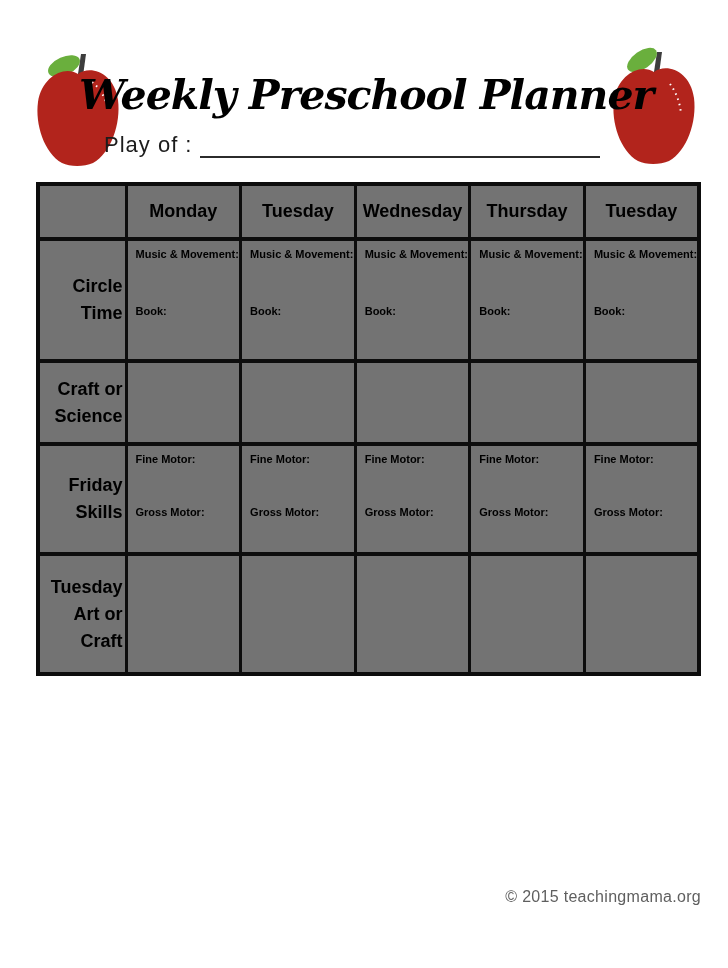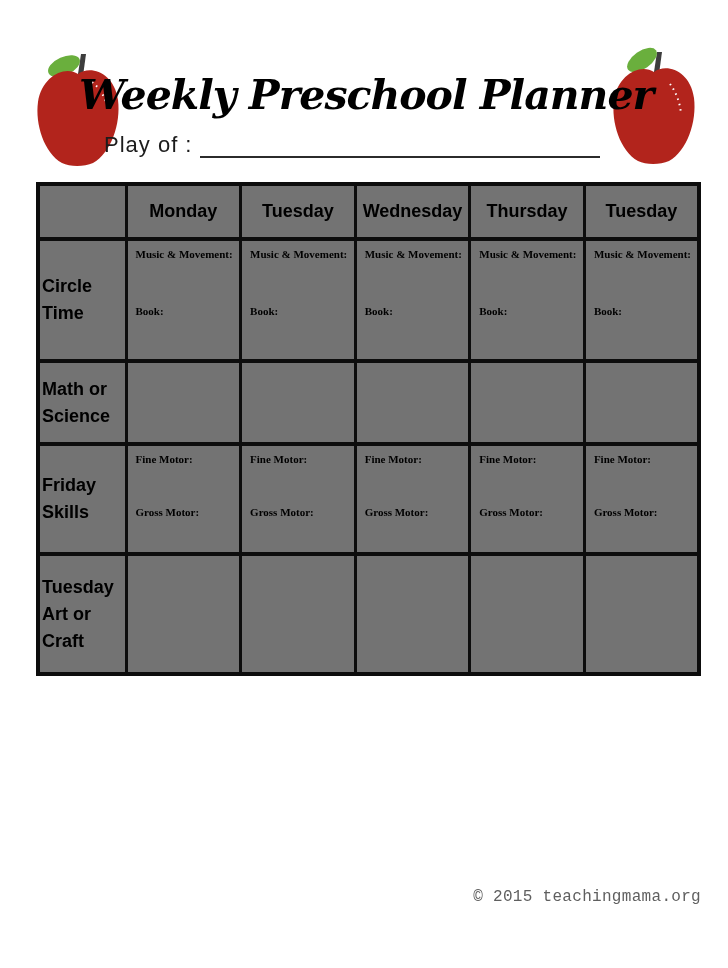--- a/index.html
+++ b/index.html
@@ -48,37 +48,37 @@
   tr.r-math    { height:83px; }
   tr.r-motor   { height:110px; }
   tr.r-sensory { height:85px; }
   tr.r-process { height:120px; }
 
   .day-header {
     text-align:center; vertical-align:middle;
     font-weight:bold; font-size:18px; color:#000; letter-spacing:0px;
   }
   .row-label {
-    text-align:left; vertical-align:middle;
+    text-align:right; vertical-align:middle;
     font-weight:bold; font-size:18px; line-height:1.5; color:#000; padding:0 2px;
   }
   .cell {
-    vertical-align:top; padding:7px 8px 0 8px;font-family:Liberation Serif, serif;
+    vertical-align:top; padding:7px 8px 0 8px;
   }
   .sub {
     font-weight:bold; font-size:11px; color:#000; line-height:1.2;
     white-space:nowrap;
   }
   .gap-circle { margin-top:44px; }
   .gap-motor  { margin-top:40px; }
 
   
   .footer {
     position:absolute; right:27px; top:888px;
-    font-size:16px; color:#5f5f5f; letter-spacing:0.3px;font-family:Liberation Mono, monospace;
+    font-size:16px; color:#5f5f5f; letter-spacing:0.3px;
   }
 </style>
 </head>
 <body>
 
 <div class="page">
 
   <span class="apple apple-left">
     <svg width="88" height="118" viewBox="0 0 88 118">
       <path d="M44 24 L47 4 L52 4 L49 26 Z" fill="#3d3d3d"></path>
@@ -143,21 +143,21 @@
         <div class="sub gap-circle">Book:</div>
       </td>
       <td class="cell">
         <div class="sub">Music &amp; Movement:</div>
         <div class="sub gap-circle">Book:</div>
       </td>
     </tr>
 
 
     <tr class="r-math">
-      <td class="row-label">Math or Science</td>
+      <td class="row-label">Craft or Science</td>
       <td class="cell"></td>
       <td class="cell"></td>
       <td class="cell"></td>
       <td class="cell"></td>
       <td class="cell"></td>
     </tr>
 
     <tr class="r-motor">
       <td class="row-label">Friday Skills</td>
       <td class="cell">

